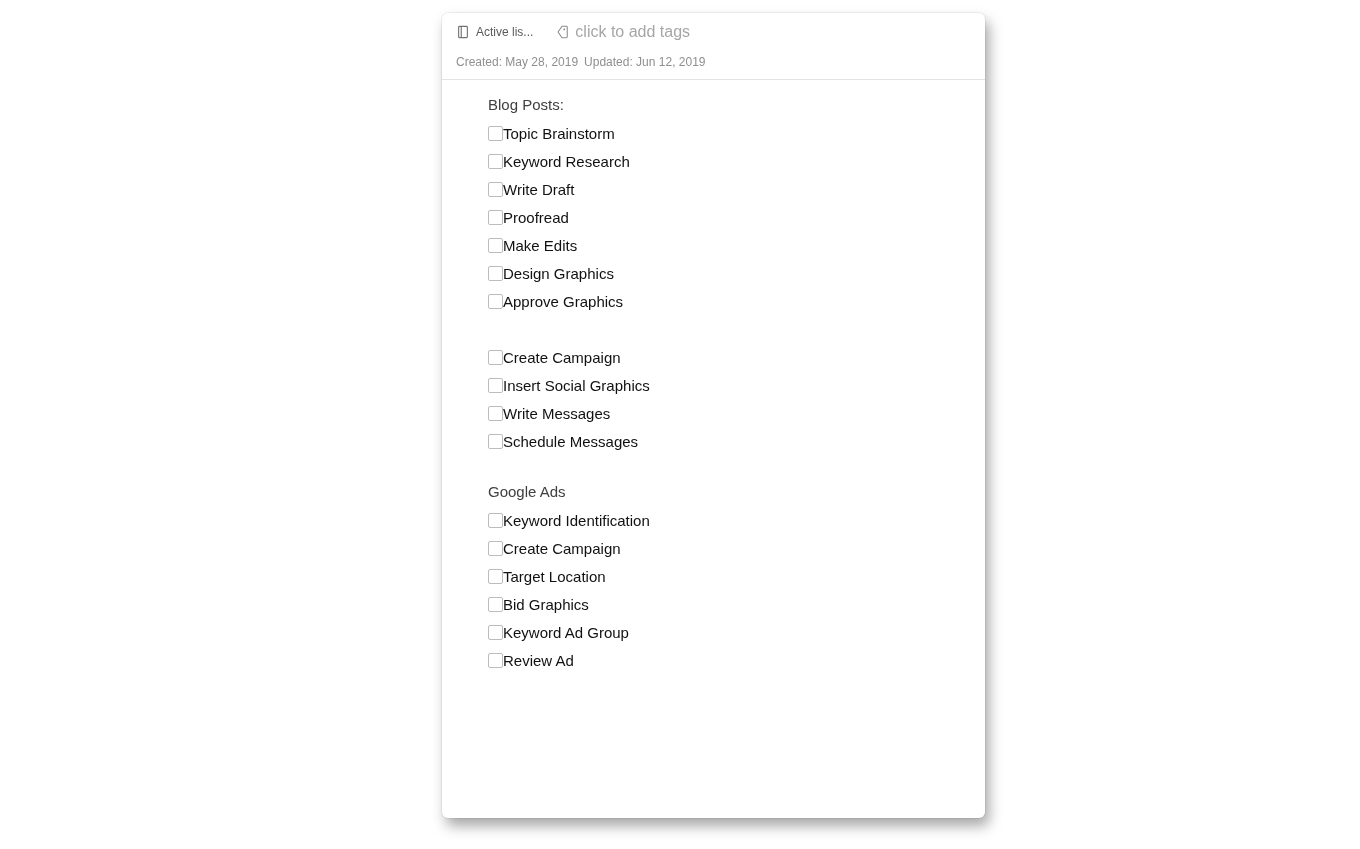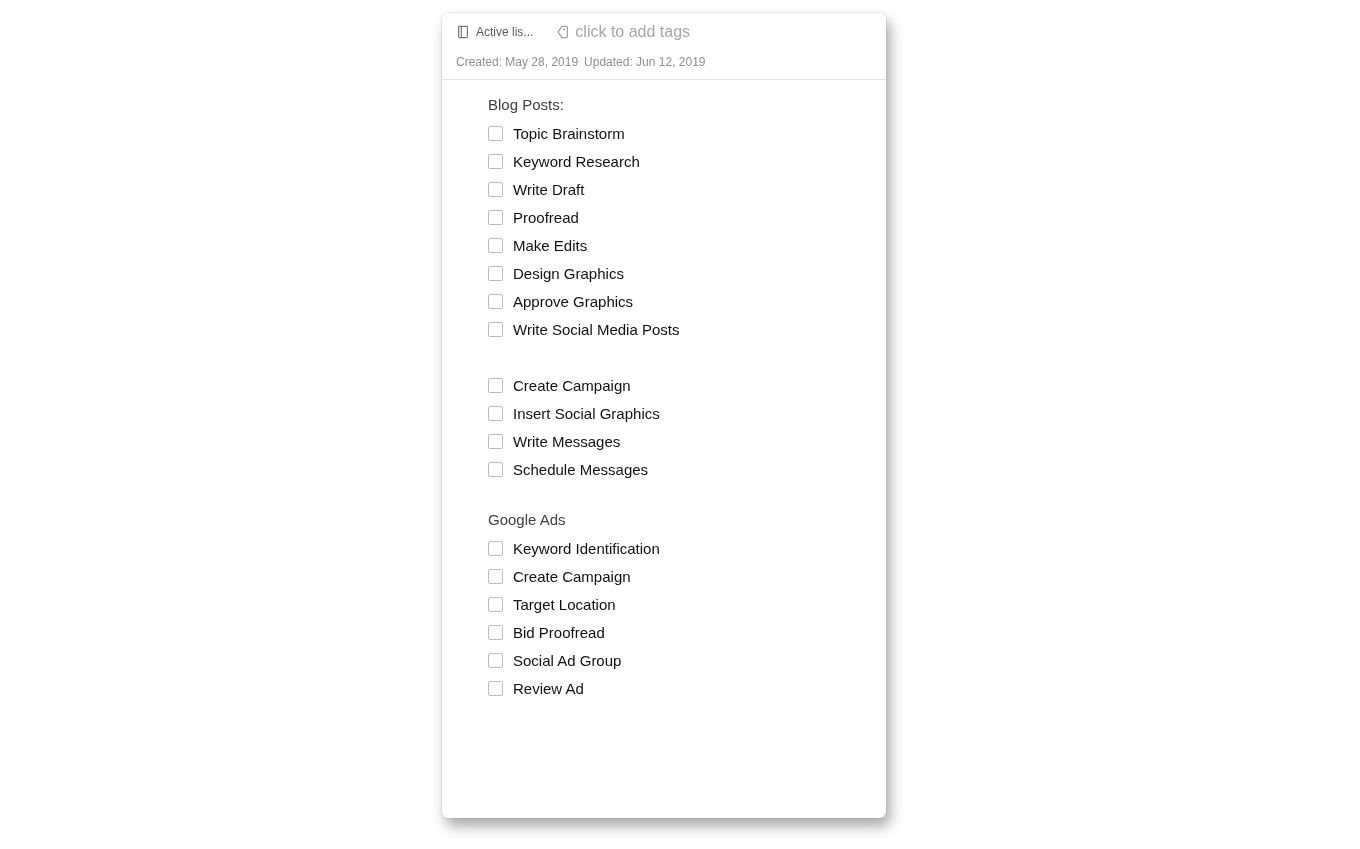--- a/index.html
+++ b/index.html
@@ -7,21 +7,21 @@
       font-family: -apple-system, BlinkMacSystemFont, "Helvetica Neue", Helvetica, Arial, sans-serif;
       background: #ffffff;
       width: 1360px;
       height: 849px;
       position: relative;
     }
     .card {
       position: absolute;
       left: 442px;
       top: 13px;
-      width: 444px;
+      width: 543px;
       height: 805px;
       background: #ffffff;
       border-radius: 6px;
       box-shadow: 4px 8px 14px rgba(0,0,0,0.35), 0 0 0 1px rgba(0,0,0,0.05);
       overflow: hidden;
     }
     .header-row {
       display: flex;
       align-items: center;
       padding: 7px 14px 0 14px;
@@ -82,21 +82,20 @@
       color: #404040;
       padding-left: 16px;
       margin-bottom: 6px;
     }
     .check-list {
       padding-left: 16px;
     }
     .check-item {
       display: flex;
       align-items: center;
-      gap: 10px;
       height: 28px;
     }
     .checkbox {
       width: 15px;
       height: 15px;
       border: 1px solid #bcbcbc;
       border-radius: 2px;
       background: #fff;
       flex-shrink: 0;
     }
@@ -160,24 +159,20 @@
               <span class="item-label">Make Edits</span>
             </div>
             <div class="check-item">
               <div class="checkbox"></div>
               <span class="item-label">Design Graphics</span>
             </div>
             <div class="check-item">
               <div class="checkbox"></div>
               <span class="item-label">Approve Graphics</span>
             </div>
-            <div class="check-item">
-              <div class="checkbox"></div>
-              <span class="item-label">Write Social Media Posts</span>
-            </div>
           </div>
         </div>
         <div class="section">
           <div class="check-list">
             <div class="check-item">
               <div class="checkbox"></div>
               <span class="item-label">Create Campaign</span>
             </div>
             <div class="check-item">
               <div class="checkbox"></div>
@@ -203,25 +198,25 @@
             <div class="check-item">
               <div class="checkbox"></div>
               <span class="item-label">Create Campaign</span>
             </div>
             <div class="check-item">
               <div class="checkbox"></div>
               <span class="item-label">Target Location</span>
             </div>
             <div class="check-item">
               <div class="checkbox"></div>
-              <span class="item-label">Bid Proofread</span>
-            </div>
-            <div class="check-item">
-              <div class="checkbox"></div>
-              <span class="item-label">Social Ad Group</span>
+              <span class="item-label">Bid Graphics</span>
+            </div>
+            <div class="check-item">
+              <div class="checkbox"></div>
+              <span class="item-label">Keyword Ad Group</span>
             </div>
             <div class="check-item">
               <div class="checkbox"></div>
               <span class="item-label">Review Ad</span>
             </div>
           </div>
         </div>
       </div>
   </div>
 

